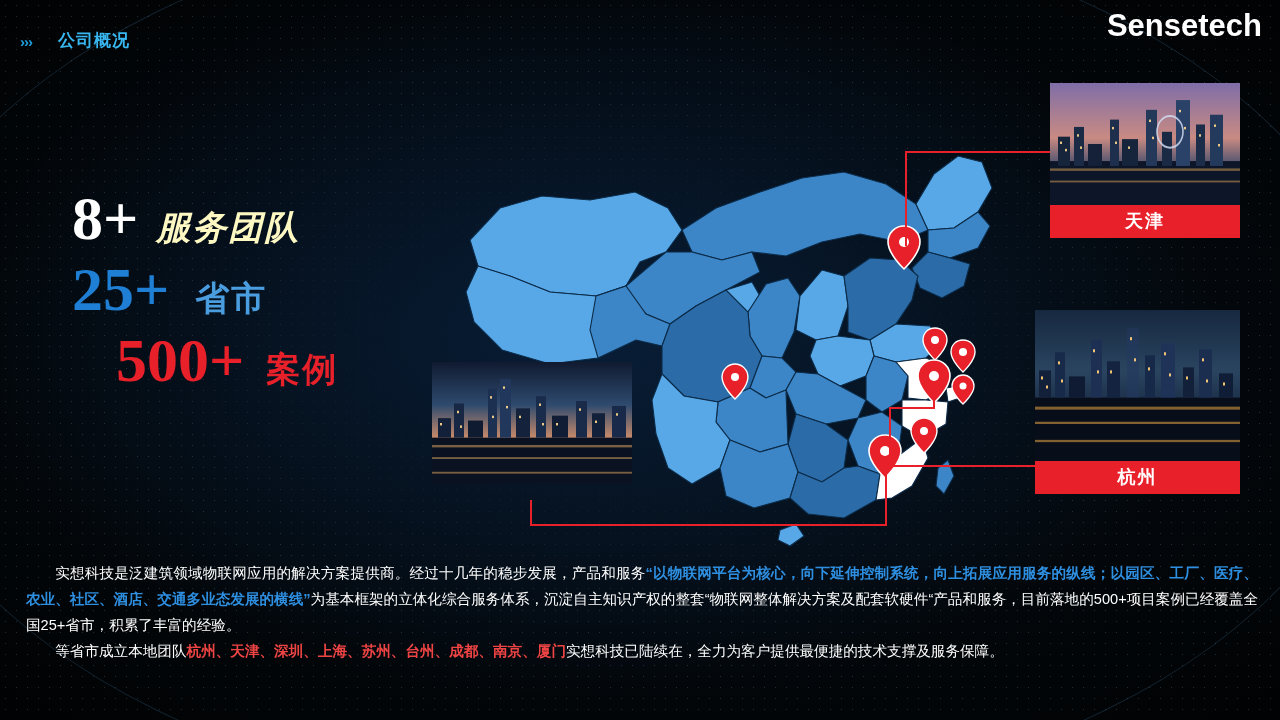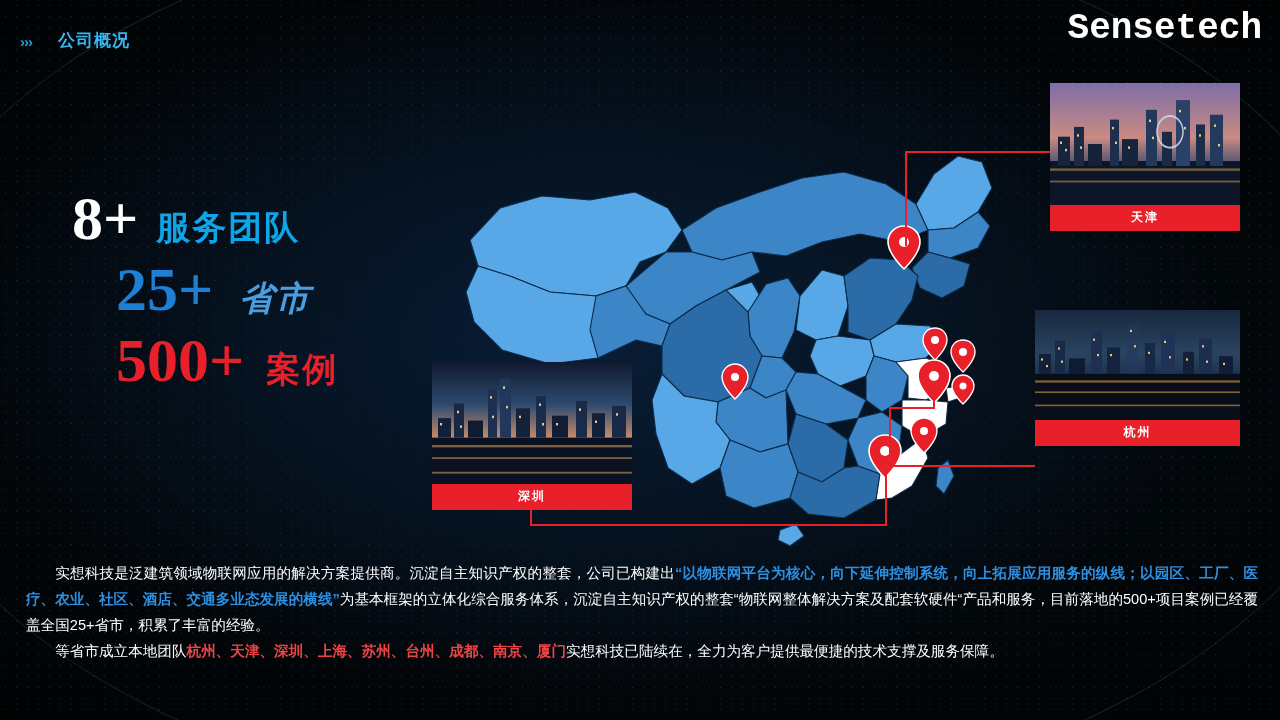--- a/index.html
+++ b/index.html
@@ -34,57 +34,57 @@
 
   
   .header{position:absolute;left:0;top:0;width:1280px;height:66px;}
   .chev{position:absolute;left:20px;top:33px;color:#1f9fe0;font-size:15px;letter-spacing:-1px;font-weight:bold;}
   .section-title{
     position:absolute;left:58px;top:29px;
     color:#37b6ef;font-size:17px;font-weight:bold;letter-spacing:1px;
   }
   .logo{
     position:absolute;right:18px;top:8px;
-    color:#ffffff;font-size:36px;font-weight:bold;
-    font-family:Liberation Mono, monospace;
+    color:#ffffff;font-size:31px;font-weight:bold;
+    font-family:Liberation Sans, sans-serif;
     letter-spacing:0px;
   }
 
   
   .stats{position:absolute;left:72px;top:186px;}
   .stat{display:flex;align-items:baseline;margin-bottom:6px;}
   .stat .num{
     font-size:62px;font-weight:bold;line-height:1.05;
     font-family:"Liberation Serif","DejaVu Serif",serif;
   }
   .stat .lbl{font-size:34px;font-weight:bold;margin-left:18px;letter-spacing:2px;}
   .s1 .num{color:#ffffff;}
-  .s1 .lbl{color:#0ea5e9;}
-  .s2 .num{color:#1e7fd4;margin-left:44px;}
-  .s2 .lbl{color:#4a9ee0;margin-left:26px;font-style:italic;}
+  .s1 .lbl{color:#fef9c3;font-style:italic;}
+  .s2 .num{color:#1e7fd4;}
+  .s2 .lbl{color:#4a9ee0;margin-left:26px;}
   .s3 .num{color:#e8202a;margin-left:44px;}
   .s3 .lbl{color:#e8202a;margin-left:22px;text-align:center;}
 
   
   .map{position:absolute;left:430px;top:100px;width:620px;height:460px;}
   .map svg{display:block;}
 
   
   .conn{position:absolute;left:0;top:0;width:1280px;height:720px;pointer-events:none;}
 
   
   .card{position:absolute;}
   .card .photo{width:100%;height:100%;display:block;}
   .card .cap{
     background:#e8202a;color:#fff;text-align:center;
-    font-size:12px;font-weight:bold;letter-spacing:2px;
+    font-size:18px;font-weight:bold;letter-spacing:2px;
     padding:4px 0 5px;
   }
   #card-tianjin{left:1050px;top:83px;width:190px;height:122px;}
-  #card-hangzhou{left:1035px;top:310px;width:205px;height:110px;}
+  #card-hangzhou{left:1035px;top:310px;width:205px;height:151px;}
   #card-shenzhen{left:432px;top:362px;width:200px;height:122px;}
 
   
   .body-text{
     position:absolute;left:26px;top:560px;width:1232px;
     font-size:14.6px;line-height:26px;color:#ffffff;
     font-family:"Liberation Sans","DejaVu Sans",sans-serif;
     text-align:justify;
   }
   .body-text p{margin:0;text-indent:2em;}
@@ -370,19 +370,18 @@
         <rect x="147" y="38" width="2" height="2"></rect>
       <rect x="163" y="48" width="2" height="2"></rect>
         <rect x="184" y="42" width="2" height="2"></rect>
     </g>
     <g fill="#ffc06a" opacity="0.45">
       <rect x="0" y="68" width="200" height="2"></rect>
         <rect x="0" y="78" width="200" height="1.5"></rect>
       <rect x="0" y="90" width="200" height="1.5"></rect>
     </g>
   </svg>
-  <div class="cap">深圳</div>
 </div>
 
 <div class="body-text">
-  <p><span>实想科技是泛建筑领域物联网应用的解决方案提供商。沉淀自主知识产权的整套，公司已构建出</span><span class="blue">“以物联网平台为核心，向下延伸控制系统，向上拓展应用服务的纵线；以园区、工厂、医疗、农业、社区、酒店、交通多业态发展的横线”</span><span>为基本框架的立体化综合服务体系，沉淀自主知识产权的整套“物联网整体解决方案及配套软硬件“产品和服务，目前落地的500+项目案例已经覆盖全国25+省市，积累了丰富的经验。</span></p>
+  <p><span>实想科技是泛建筑领域物联网应用的解决方案提供商。经过十几年的稳步发展，产品和服务</span><span class="blue">“以物联网平台为核心，向下延伸控制系统，向上拓展应用服务的纵线；以园区、工厂、医疗、农业、社区、酒店、交通多业态发展的横线”</span><span>为基本框架的立体化综合服务体系，沉淀自主知识产权的整套“物联网整体解决方案及配套软硬件“产品和服务，目前落地的500+项目案例已经覆盖全国25+省市，积累了丰富的经验。</span></p>
   <p><span>等省市成立本地团队</span><span class="blue2">杭州、天津、深圳、上海、苏州、台州、成都、南京、厦门</span><span>实想科技已陆续在，全力为客户提供最便捷的技术支撑及服务保障。</span></p>
 </div>
 
 </body></html>

